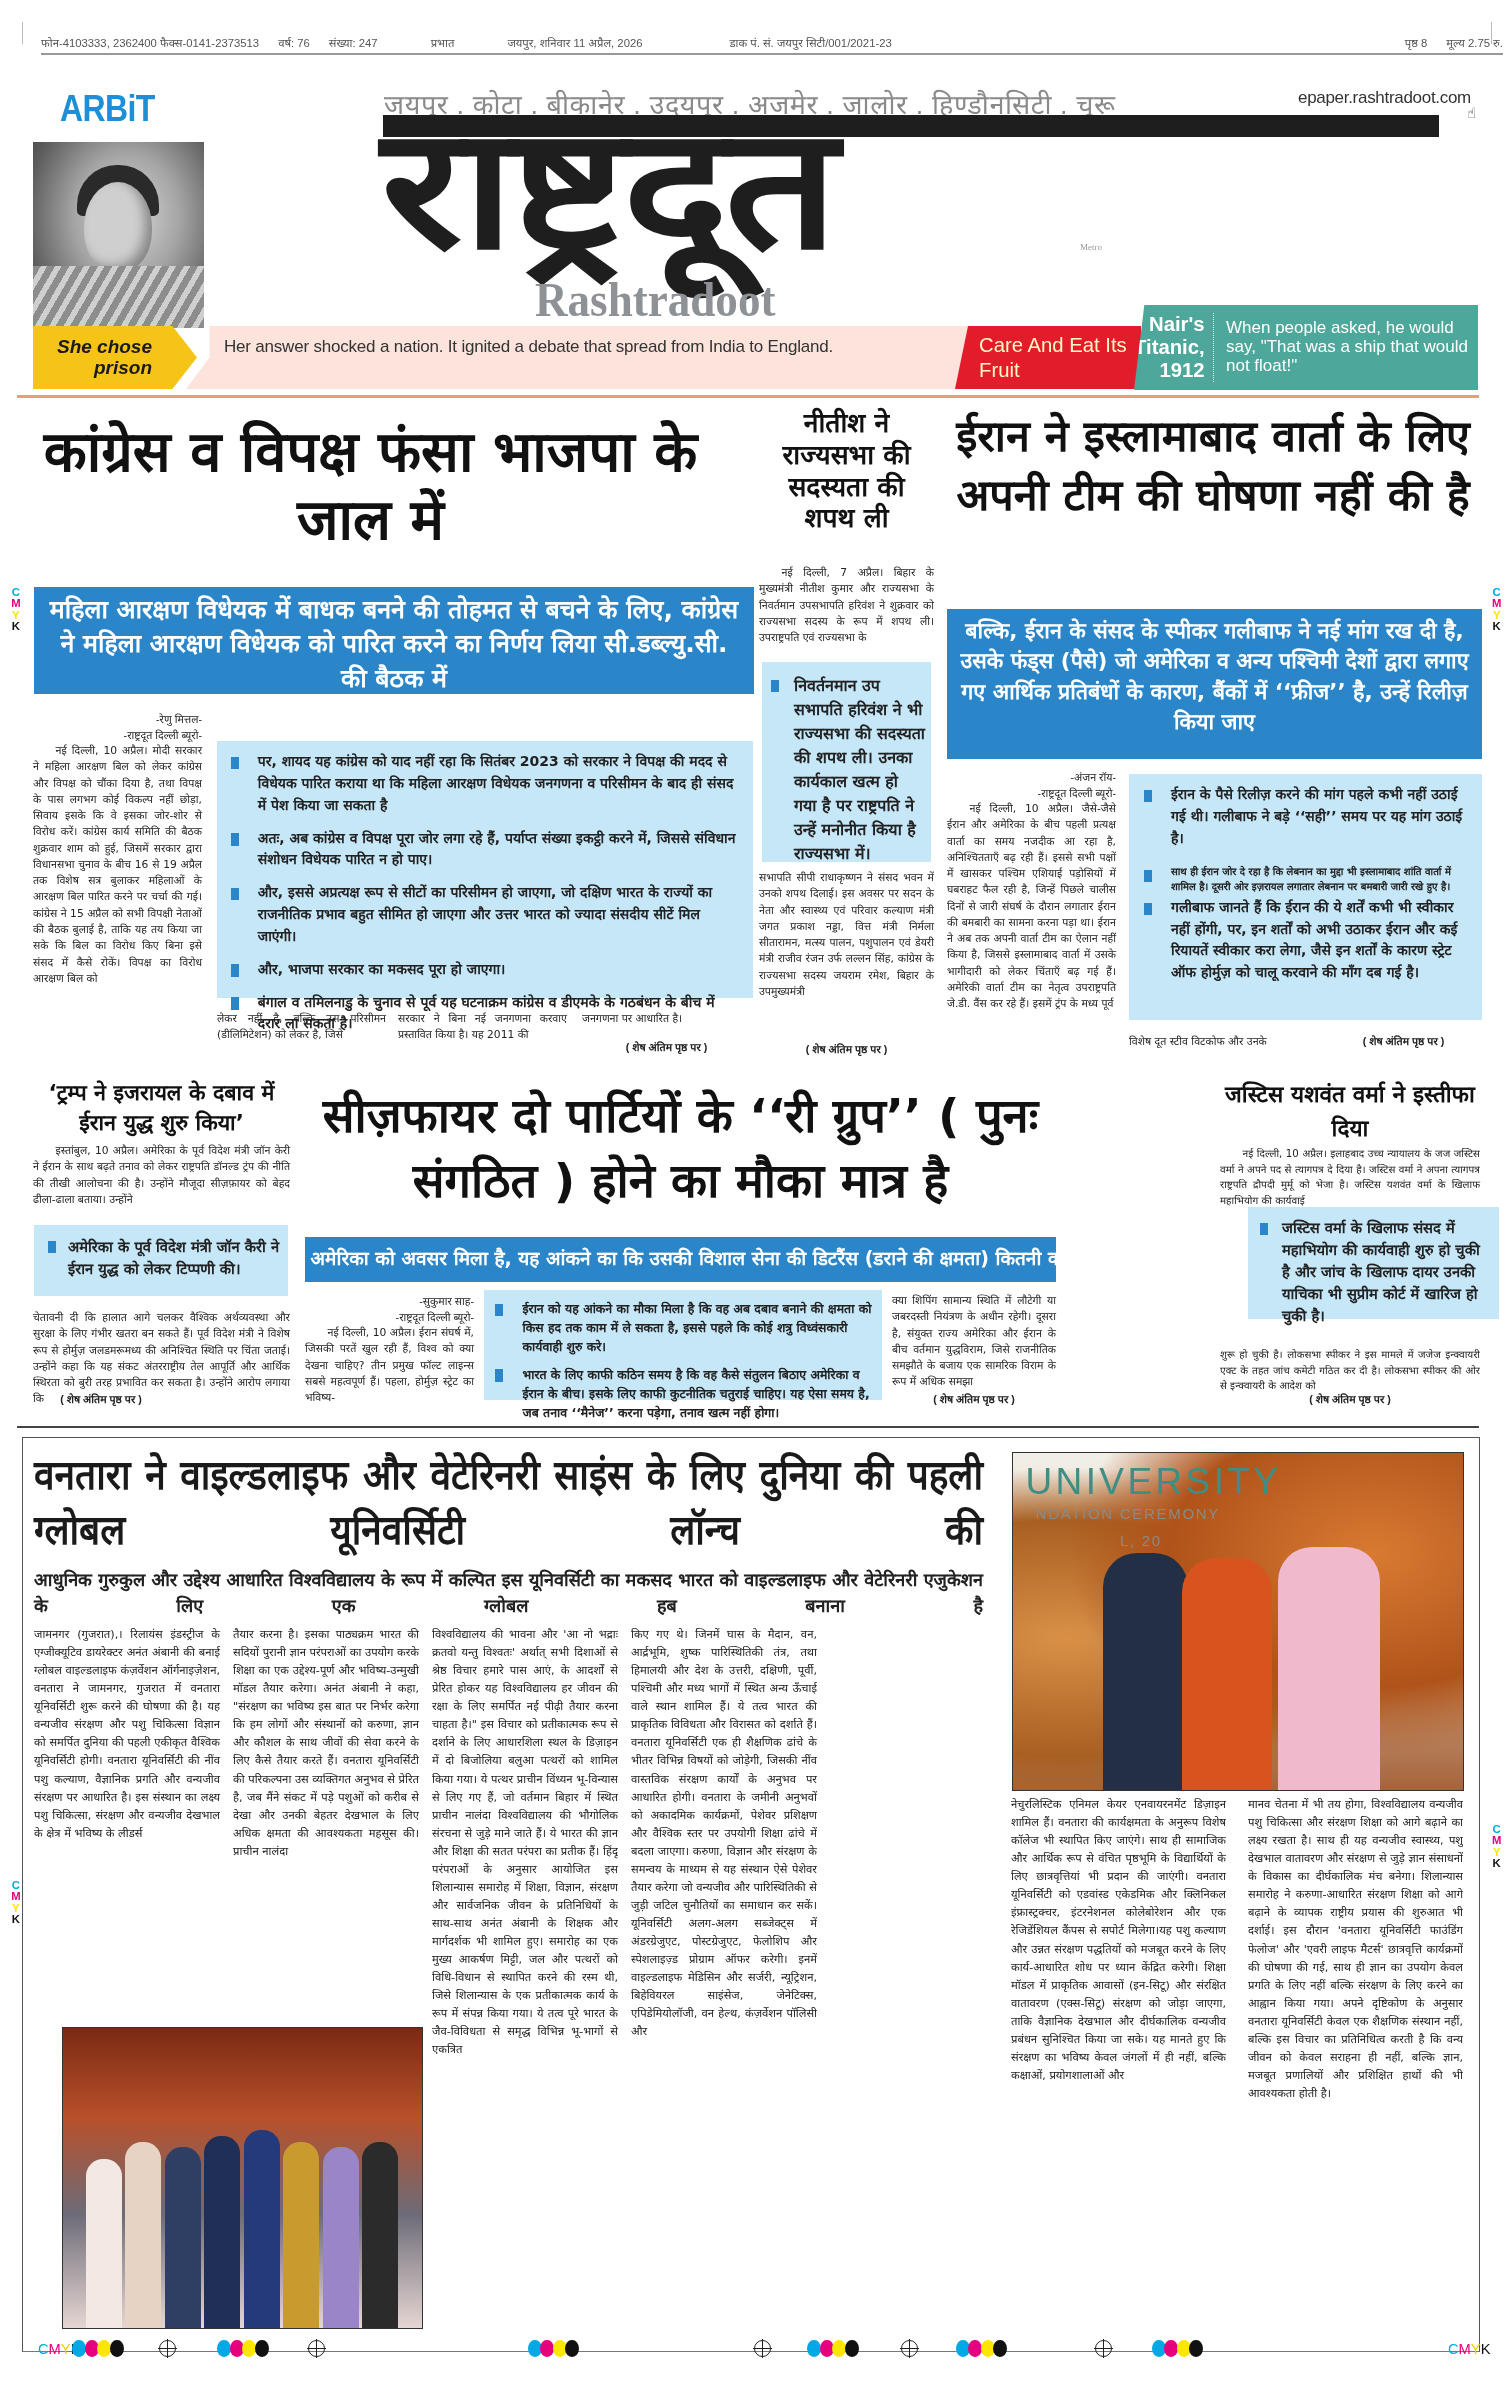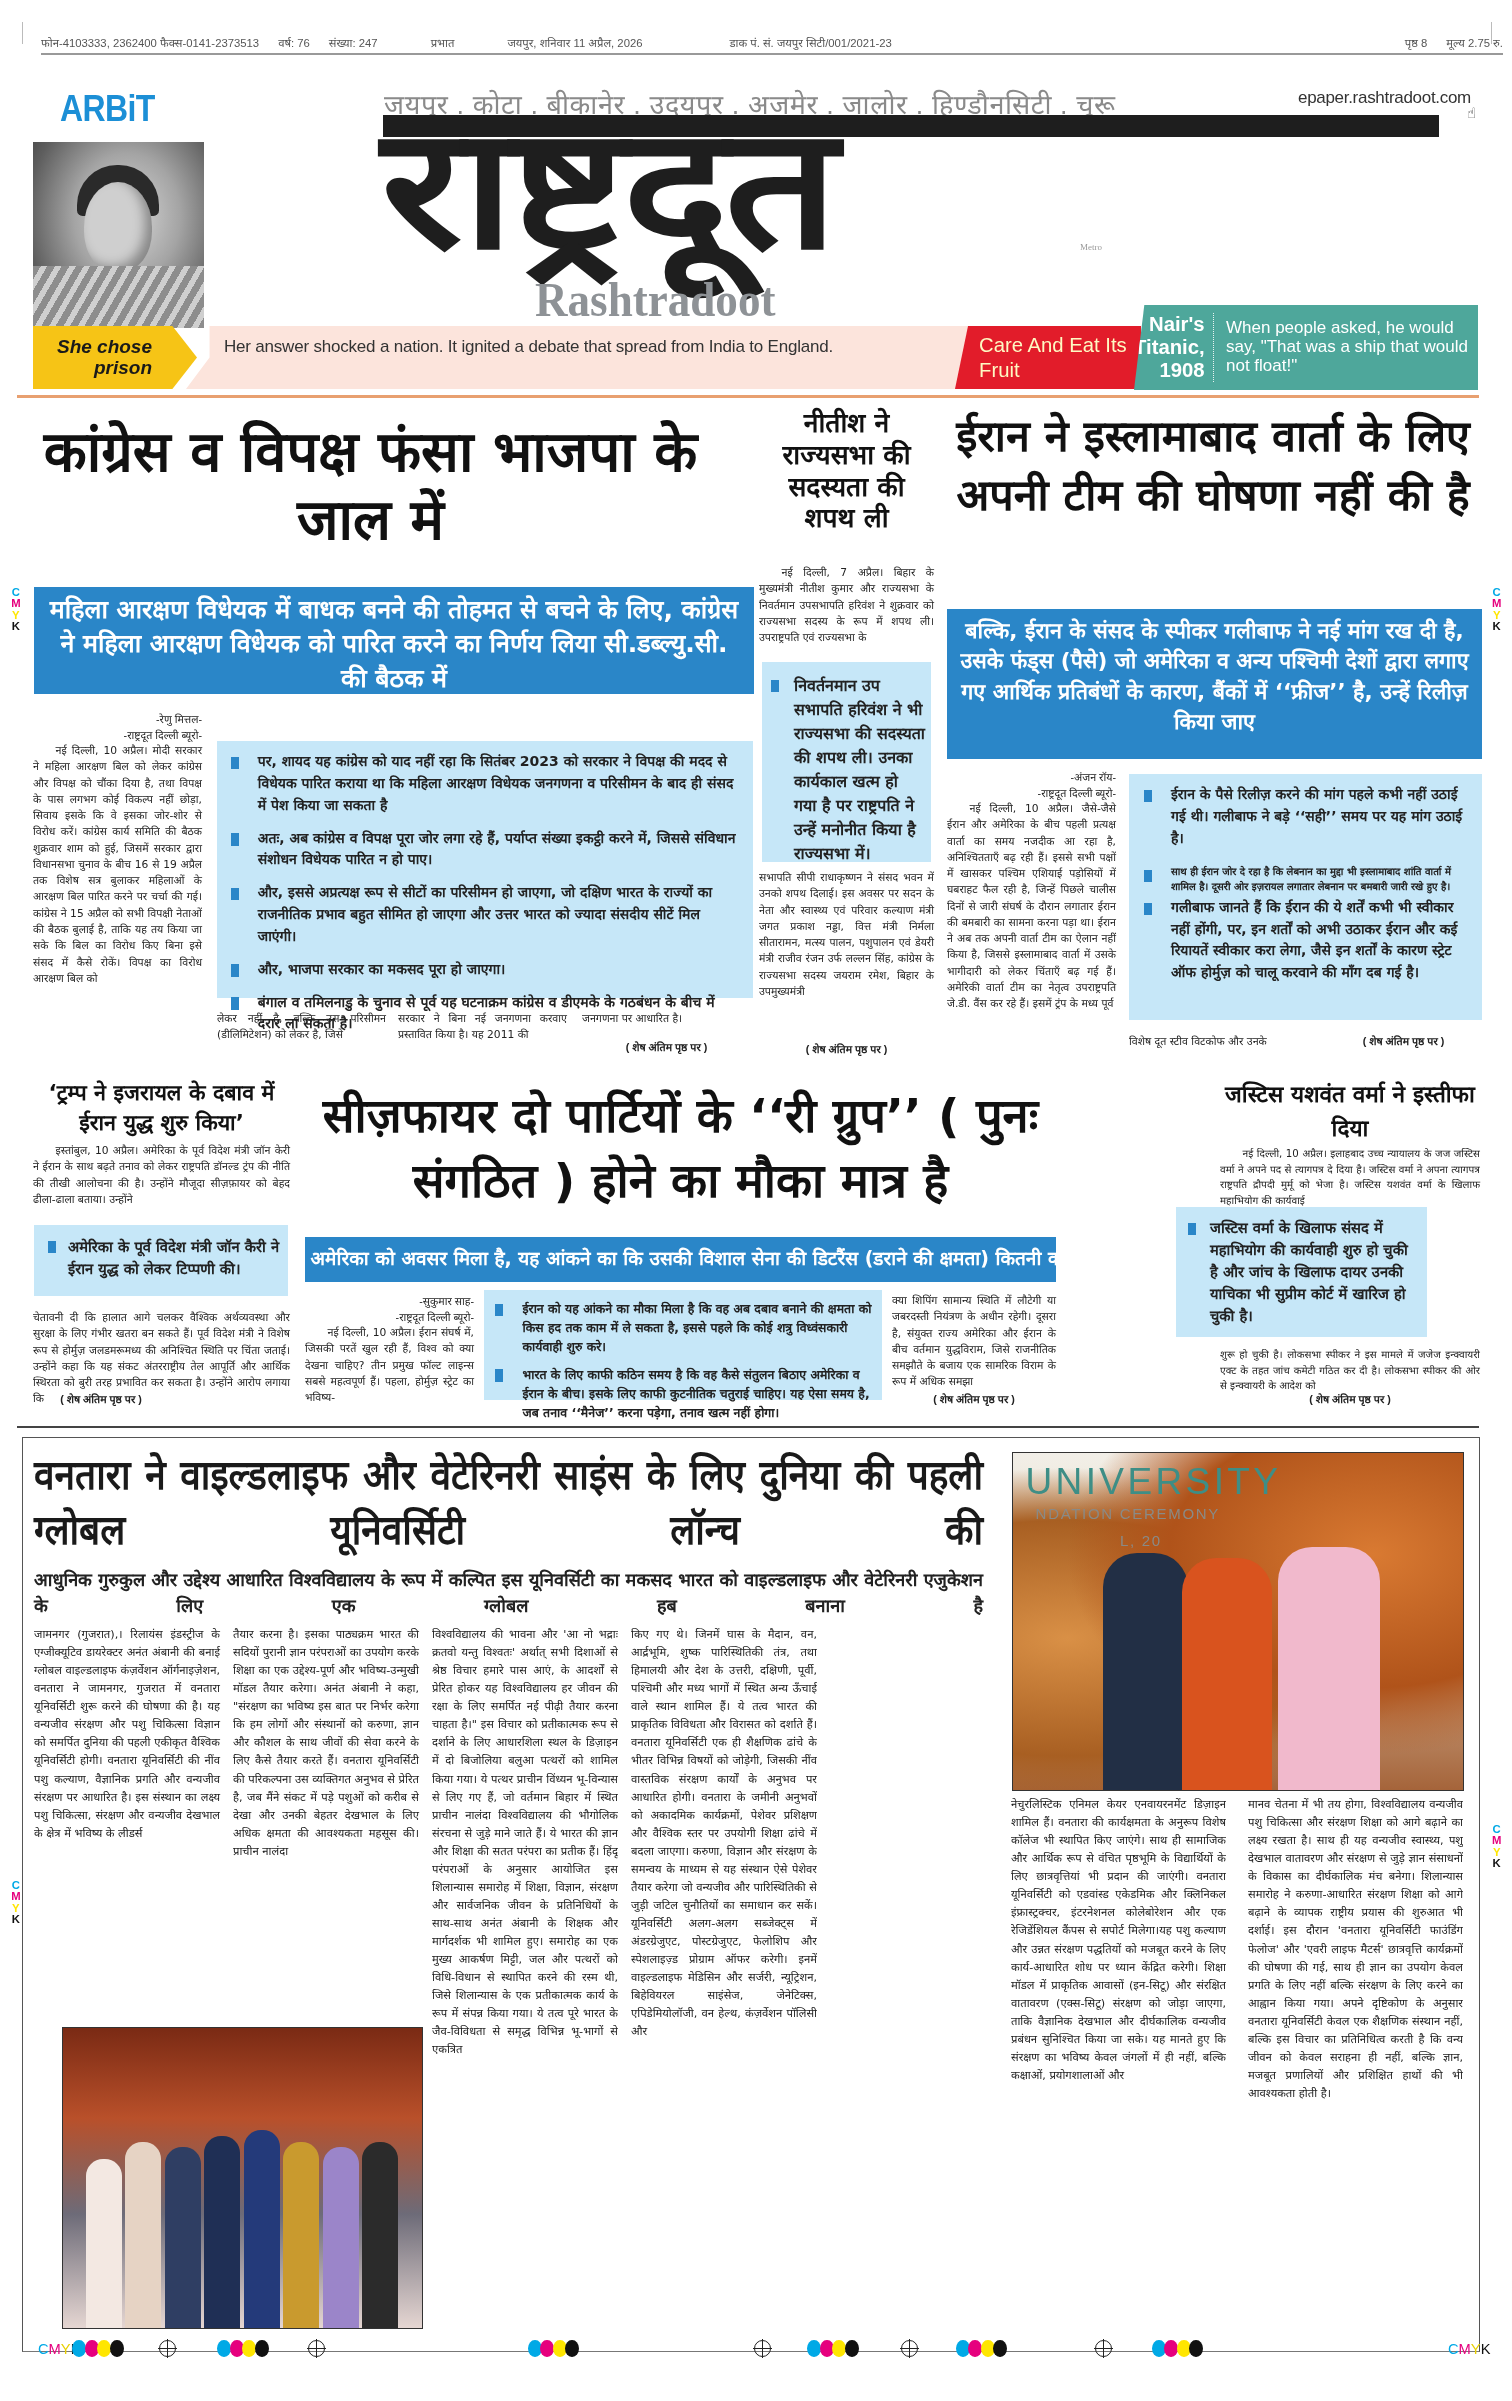--- a/index.html
+++ b/index.html
@@ -116,21 +116,21 @@
 <div class="abs promo-yellow">
   <span>She chose prison</span>
 </div>
 <div class="abs promo-pink">
   <p>Her answer shocked a nation. It ignited a debate that spread from India to England.</p>
 </div>
 <div class="abs promo-red">
   <span>Care And Eat Its Fruit</span>
 </div>
 <div class="abs promo-teal">
-  <div class="t1">Nair's Titanic, 1908</div>
+  <div class="t1">Nair's Titanic, 1912</div>
   <div class="t2">When people asked, he would say, "That was a ship that would not float!"</div>
 </div>
 
 <div class="abs orange-rule"></div>
 
 <div class="abs cmyk-side" style="left:10.2px;top:587px">
   <div class="c">C</div>
     <div class="m">M</div>
     <div class="y">Y</div>
     <div class="k">K</div>
@@ -234,21 +234,21 @@
       <li style="font-size:12.4px;line-height:1.55"><span class="sq" style="top:4.5px"></span><span>भारत के लिए काफी कठिन समय है कि वह कैसे संतुलन बिठाए अमेरिका व ईरान के बीच। इसके लिए काफी कुटनीतिक चतुराई चाहिए। यह ऐसा समय है, जब तनाव ‘‘मैनेज’’ करना पड़ेगा, तनाव खत्म नहीं होगा।</span></li>
     </ul>
   </div>
   <p class="abs body-text" style="left:892px;top:1293px;width:164px">क्या शिपिंग सामान्य स्थिति में लौटेगी या जबरदस्ती नियंत्रण के अधीन रहेगी। दूसरा है, संयुक्त राज्य अमेरिका और ईरान के बीच वर्तमान युद्धविराम, जिसे राजनीतिक समझौते के बजाय एक सामरिक विराम के रूप में अधिक समझा</p>
   <div class="abs contd" style="left:892px;top:1392px;width:164px">( शेष अंतिम पृष्ठ पर )</div>
 </article>
 
 <article>
   <h2 class="abs h-big" style="left:1220px;top:1078px;width:260px;font-size:22.6px;line-height:1.5;font-weight:700">जस्टिस यशवंत वर्मा ने इस्तीफा दिया</h2>
   <p class="abs body-text" style="left:1220px;top:1146px;width:260px;font-size:10.2px;text-indent:22.6px">नई दिल्ली, 10 अप्रैल। इलाहबाद उच्च न्यायालय के जज जस्टिस वर्मा ने अपने पद से त्यागपत्र दे दिया है। जस्टिस वर्मा ने अपना त्यागपत्र राष्ट्रपति द्रौपदी मुर्मू को भेजा है। जस्टिस यशवंत वर्मा के खिलाफ महाभियोग की कार्यवाई</p>
-  <div class="abs bullet-box" style="left:1176px;top:1207px;width:251px;height:130px;padding:10.2px 10.2px 0 0">
+  <div class="abs bullet-box" style="left:1248px;top:1207px;width:251px;height:112px;padding:10.2px 10.2px 0 0">
     <ul>
         <li style="font-size:14.7px;line-height:1.5;padding-left:34px"><span class="sq" style="top:5.6px;left:12.4px"></span><span>जस्टिस वर्मा के खिलाफ संसद में महाभियोग की कार्यवाही शुरु हो चुकी है और जांच के खिलाफ दायर उनकी याचिका भी सुप्रीम कोर्ट में खारिज हो चुकी है।</span></li>
       </ul>
   </div>
   <p class="abs body-text" style="left:1220px;top:1347px;width:260px;font-size:10.2px">शुरू हो चुकी है। लोकसभा स्पीकर ने इस मामले में जजेज इन्क्वायरी एक्ट के तहत जांच कमेटी गठित कर दी है। लोकसभा स्पीकर की ओर से इन्क्वायरी के आदेश को</p>
   <div class="abs contd" style="left:1220px;top:1392px;width:260px">( शेष अंतिम पृष्ठ पर )</div>
 </article>
 
 <div class="abs hr-dark" style="left:17px;top:1426px;width:1462px"></div>
 

